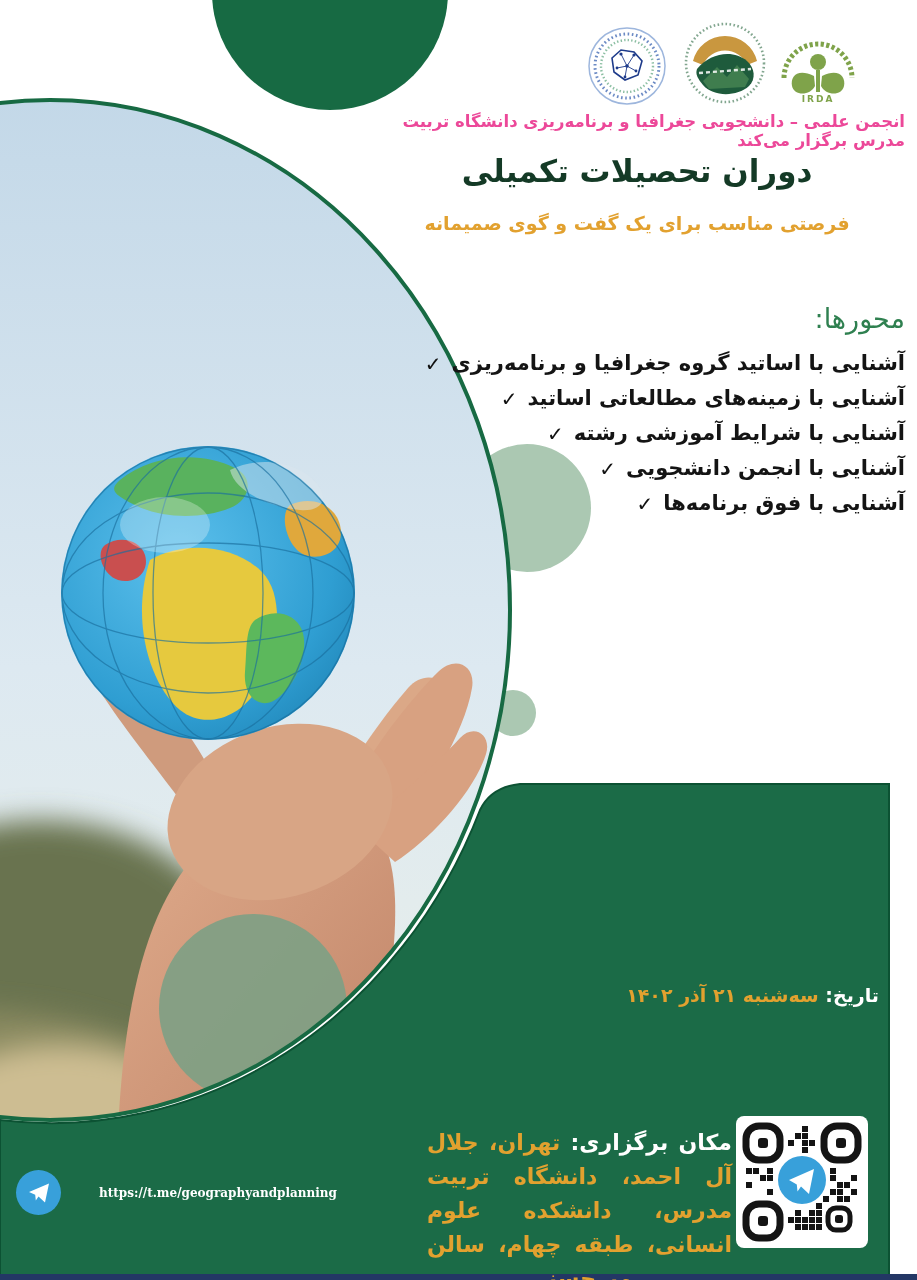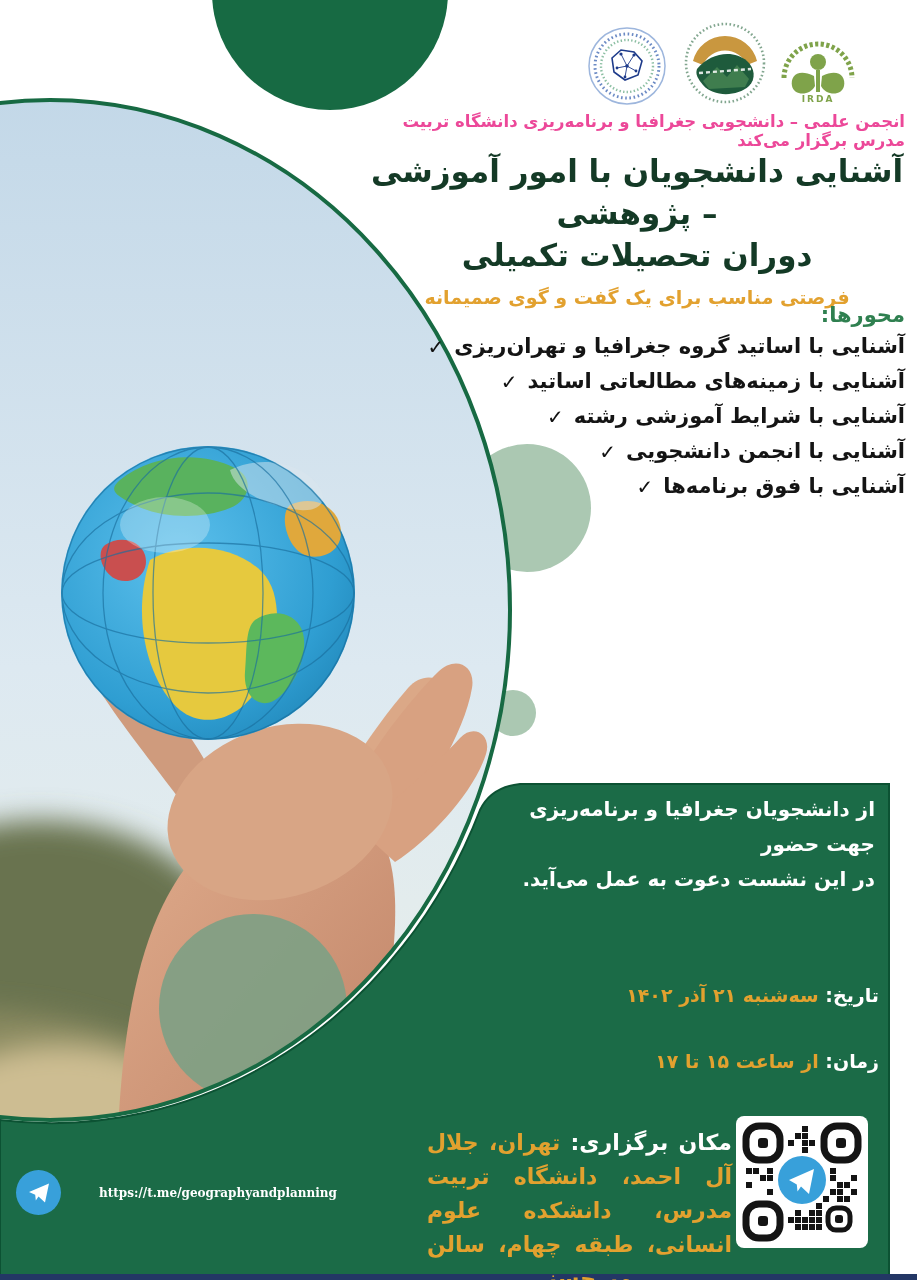--- a/index.html
+++ b/index.html
@@ -17,23 +17,23 @@
   .f-navy{fill:var(--navy);}
   .f-tg{fill:var(--telegram-blue);}
   .qr-ink{fill:#141414;}
   .qr-ring{fill:none;stroke:#141414;}
   
   .txt{position:absolute;direction:rtl;}
   .organizer{top:112px;right:12px;width:540px;text-align:right;
     font-size:16.5px;font-weight:bold;color:#ec4899;letter-spacing:0;}
   .title-block{top:150px;right:10px;width:540px;text-align:center;color:var(--title-green);}
   .title-line{font-size:31px;font-weight:bold;line-height:42px;}
-  .subtitle{margin-top:10px;font-size:19px;font-weight:bold;color:var(--gold);}
+  .subtitle{margin-top:20px;font-size:19px;font-weight:bold;color:var(--gold);}
   .topics{top:303px;right:12px;width:560px;text-align:right;}
-  .topics-heading{font-size:21px;font-weight:bold;color:var(--topics-green);margin-bottom:2px;}
+  .topics-heading{font-size:27px;font-weight:normal;color:var(--topics-green);margin-bottom:12px;}
   .topic{display:flex;align-items:baseline;gap:10px;justify-content:flex-start;
     font-size:21px;font-weight:bold;color:#141414;line-height:35px;}
   .topic .check{color:#111;font-size:20px;transform:translateY(1px);}
   .invitation{top:792px;right:42px;width:400px;text-align:right;white-space:pre-line;
     color:#fff;font-size:20px;font-weight:bold;line-height:35px;}
   .dt-row{right:38px;text-align:right;font-size:19px;font-weight:bold;}
   .dt-row .lbl{color:#fff;}
   .dt-row .val{color:var(--gold);margin-top:8px;}
   .date-row{top:984px;}
   .time-row{top:1050px;}
@@ -226,61 +226,54 @@
       <circle class="f-tg" cx="66" cy="64" r="24"></circle>
       <path d="M53 64 L78 53 L73 78 L65 70.5 L61.5 75.5 L60.8 68.5 Z" fill="#ffffff"></path>
     </g>
 
     <rect class="f-navy" x="0" y="1274" width="917" height="6"></rect>
   </svg>
 
   <div class="txt organizer">انجمن علمی – دانشجویی جغرافیا و برنامه‌ریزی دانشگاه تربیت مدرس برگزار می‌کند</div>
 
   <div class="txt title-block">
-    <div class="title-line">آشنایی دانشجویان با امور آموزشی – پژوهشی</div>
     <div class="title-line">دوران تحصیلات تکمیلی</div>
     <div class="subtitle">فرصتی مناسب برای یک گفت و گوی صمیمانه</div>
   </div>
 
   <div class="txt topics">
     <div class="topics-heading">محورها:</div>
     <div class="topic">
-      <span>آشنایی با اساتید گروه جغرافیا و تهران‌ریزی</span>
+      <span>آشنایی با اساتید گروه جغرافیا و برنامه‌ریزی</span>
       <span class="check">✓</span>
     </div>
     <div class="topic">
       <span>آشنایی با زمینه‌های مطالعاتی اساتید</span>
       <span class="check">✓</span>
     </div>
     <div class="topic">
       <span>آشنایی با شرایط آموزشی رشته</span>
       <span class="check">✓</span>
     </div>
     <div class="topic">
       <span>آشنایی با انجمن دانشجویی</span>
       <span class="check">✓</span>
     </div>
     <div class="topic">
       <span>آشنایی با فوق برنامه‌ها</span>
       <span class="check">✓</span>
     </div>
   </div>
 
-  <div class="txt invitation">از دانشجویان جغرافیا و برنامه‌ریزی جهت حضور
-در این نشست دعوت به عمل می‌آید.</div>
 
   <div class="txt dt-row date-row">
     <span class="lbl">تاریخ:</span>
     <span class="val">سه‌شنبه ۲۱ آذر ۱۴۰۲</span>
   </div>
 
-  <div class="txt dt-row time-row">
-    <span class="lbl">زمان:</span>
-    <span class="val">از ساعت ۱۵ تا ۱۷</span>
-  </div>
 
   <div class="txt location">
     <span class="loc-label">مکان برگزاری:</span>
     <span class="loc-value">تهران، جلال آل احمد، دانشگاه تربیت مدرس، دانشکده علوم انسانی، طبقه چهام، سالن میرحسنی</span>
   </div>
 
   <div class="contact contact-telegram">
     <span class="badge badge-tg">
       <svg width="24" height="24" viewBox="0 0 24 24">
         <path d="M2 11 L22 2.5 L18 21.5 L11.5 15.5 L8.8 19.6 L8.2 13.8 Z" fill="#ffffff"></path>

